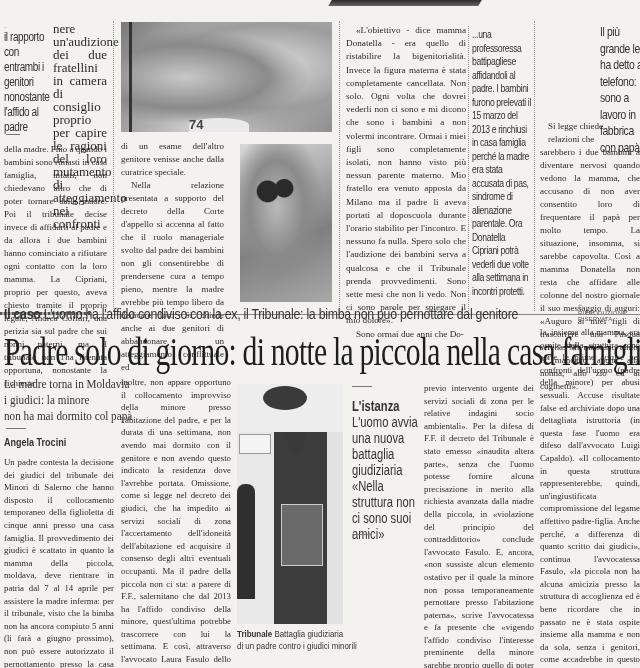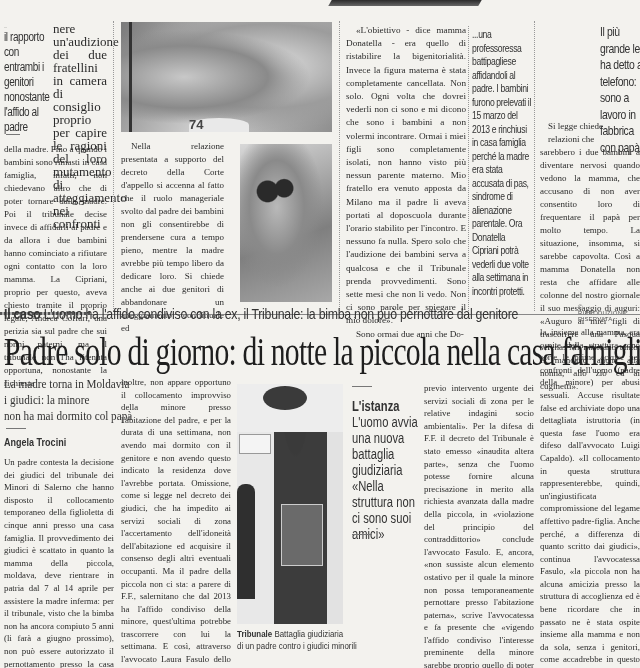--- a/index.html
+++ b/index.html
@@ -58,20 +58,21 @@
   <div class="abs col" style="left:4px;top:127px;width:103px;font-size:9px;">della madre. Fino a quando i bambini sono rimasti in casa famiglia, infatti, non chiedevano altro che di poter tornare dalla madre. Poi il tribunale decise invece di affidarli al padre e da allora i due bambini hanno cominciato a rifiutare ogni contatto con la loro mamma. La Cipriani, proprio per questo, aveva chiesto tramite il proprio legale, Andrea Coffari, una perizia sia sul padre che sui nonni paterni, ma il tribunale non l'ha ritenuta opportuna, nonostante la richiesta</div>
 
   <div class="abs vdash" style="left:113px;top:5px;height:290px;"></div>
 
   <div class="abs photo-top" style="left:121px;top:6px;width:211px;height:110px;">
     <div class="abs cake" style="left:68px;top:96px;width:60px;height:14px;line-height:14px;font-size:13px;">74</div>
     <div class="abs" style="left:8px;top:0;width:3px;height:110px;background:#333;"></div>
   </div>
 
   <div class="abs col" style="left:121px;top:124px;width:103px;font-size:9px;">
+    <p>di un esame dell'altro genitore venisse anche dalla curatrice speciale.</p>
     <p class="indent">Nella relazione presentata a supporto del decreto della Corte d'appello si accenna al fatto che il ruolo manageriale svolto dal padre dei bambini non gli consentirebbe di prendersene cura a tempo pieno, mentre la madre avrebbe più tempo libero da dedicare loro. Si chiede anche ai due genitori di abbandonare un atteggiamento conflittuale ed</p>
   </div>
 
   <div class="abs photo-woman" style="left:240px;top:128px;width:92px;height:158px;"></div>
 
   <div class="abs vdash" style="left:339px;top:5px;height:290px;"></div>
 
   <div class="abs col" style="left:346px;top:8px;width:120px;font-size:9.2px;line-height:13.2px;">
     <p class="indent">«L'obiettivo - dice mamma Donatella - era quello di ristabilire la bigenitorialità. Invece la figura materna è stata completamente cancellata. Non solo. Ogni volta che dovrei vederli non ci sono e mi dicono che sono i bambini a non volermi incontrare. Ormai i miei figli sono completamente isolati, non hanno visto più nessun parente materno. Mio fratello era venuto apposta da Milano ma il padre li aveva portati al doposcuola durante l'orario stabilito per l'incontro. E nessuno fa nulla. Spero solo che l'audizione dei bambini serva a qualcosa e che il Tribunale prenda provvedimenti. Sono sette mesi che non li vedo. Non ci sono parole per spiegare il mio dolore».</p>
     <p class="indent">Sono ormai due anni che Do-</p>

